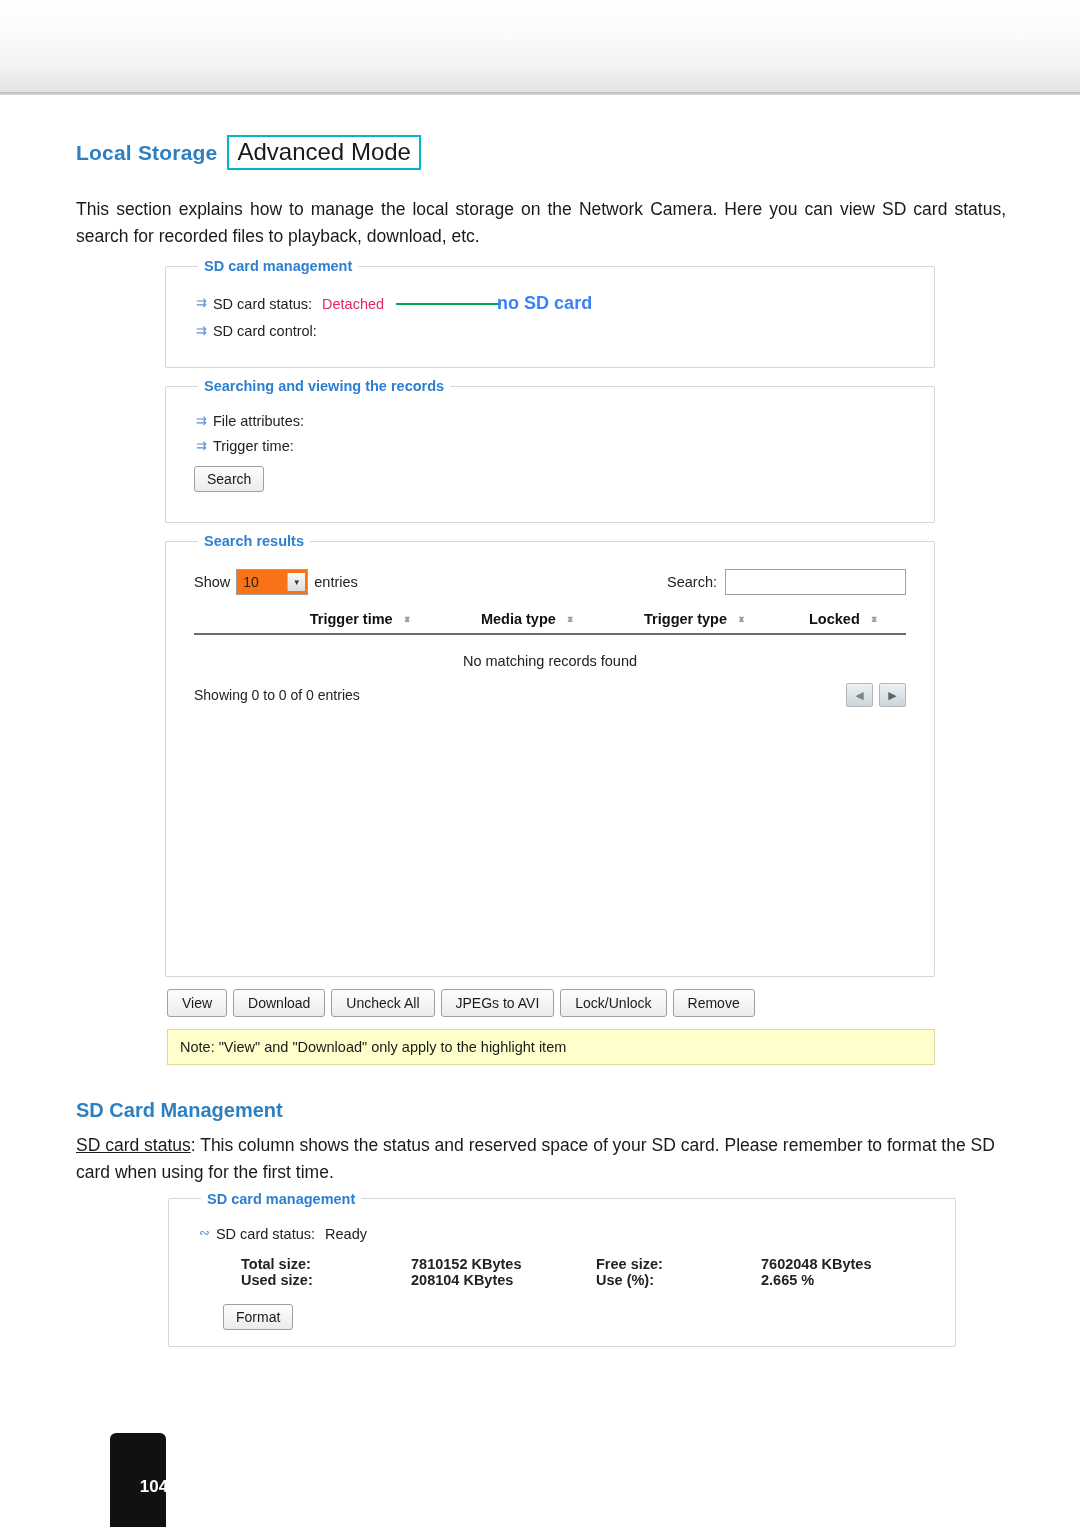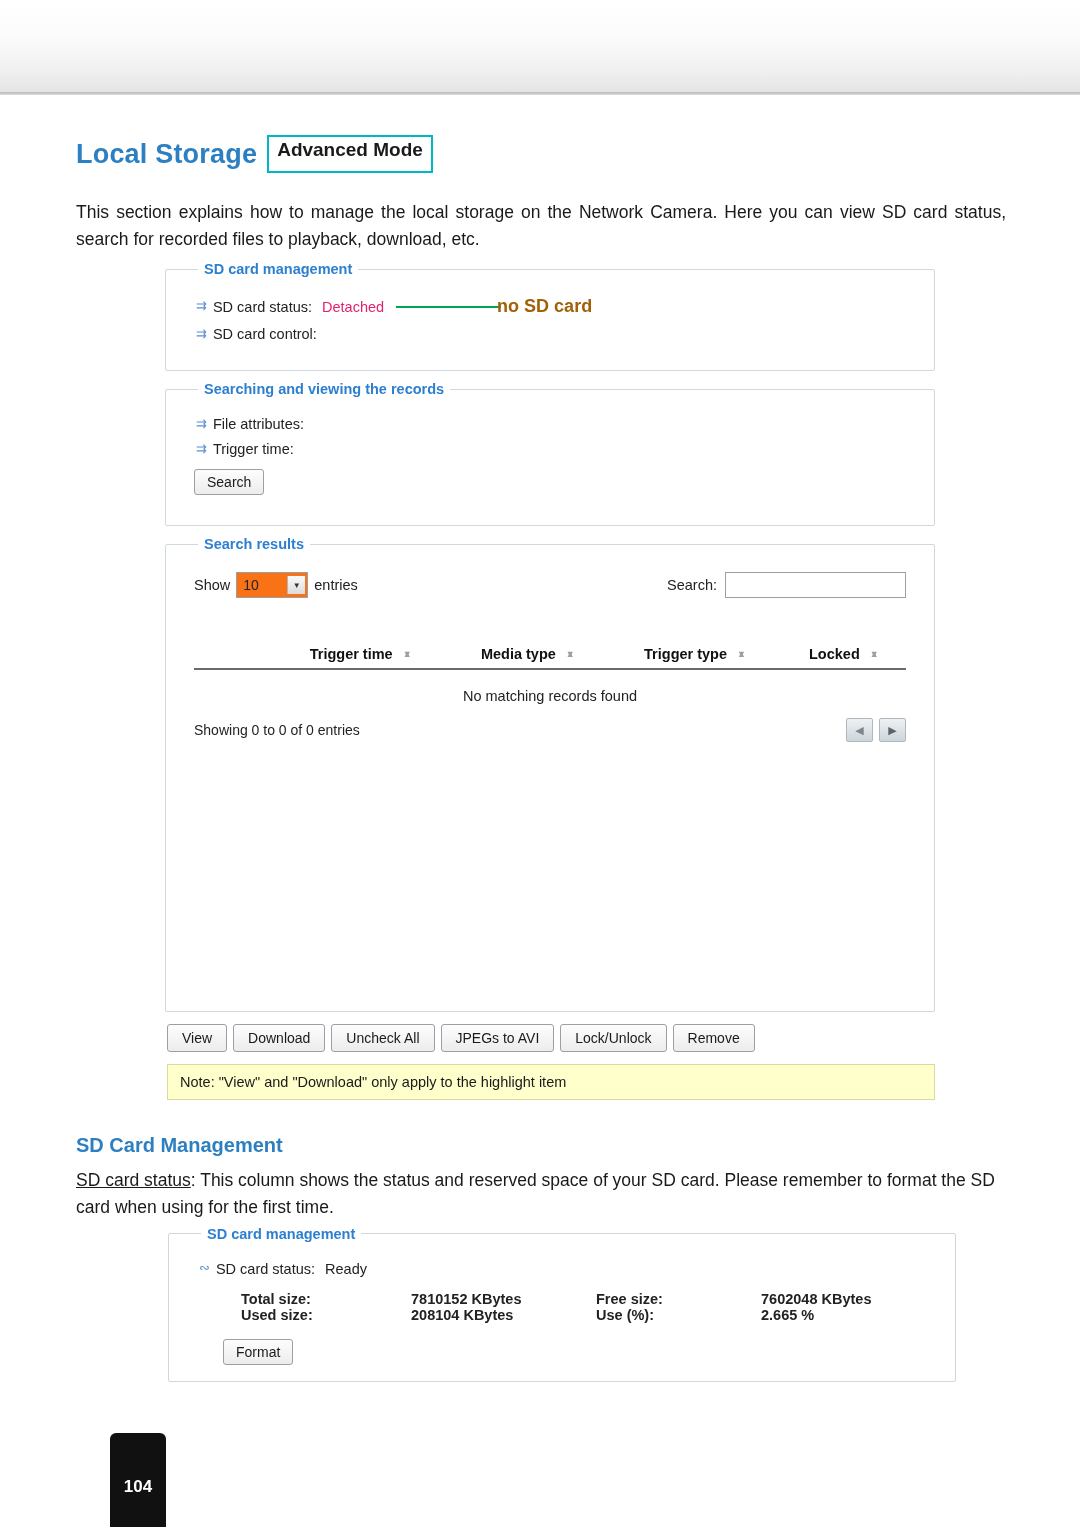--- a/index.html
+++ b/index.html
@@ -20,29 +20,28 @@
     background:linear-gradient(180deg,#b9b9b9 0%,#dcdcdc 100%);
   }
   .page-body { position:absolute; left:0; top:95px; width:1080px; }
 
   
   .title-row {
     display:flex; align-items:center; gap:10px;
     margin:40px 0 0 76px;
   }
   .title {
-    font-size:27px; font-weight:bold; color:#2c7fc1; letter-spacing:0.2px;
+    font-size:21px; font-weight:bold; color:#2c7fc1; letter-spacing:0.2px;
   }
   .adv-mode {
     border:2px solid #00b7c8;
     background:#ffffff;
-    padding:3px 8px 12px 8px;
-    font-size:19px; color:#1a1a1a;
+    padding:3px 8px 4px 8px;
+    font-size:24px; color:#1a1a1a;
     line-height:1;
-    font-weight:bold;
   }
   .intro {
     margin:26px 74px 0 76px;
     font-size:17.5px; color:#1a1a1a; line-height:1.55;
     text-align:justify;
   }
 
   
   .panel-wrap { margin:8px 0 0 165px; width:770px; }
   fieldset.panel {
@@ -61,21 +60,21 @@
     color:#5c8fd6; font-size:13px; margin-right:7px; letter-spacing:-1px;
     transform:translateY(-1px);
   }
   .label { color:#222; }
   .val-detached { color:#e2236b; margin-left:10px; }
   .callout-line {
     display:inline-block; height:2px; width:105px; background:#00a651;
     margin:0 0 0 12px; vertical-align:middle;
   }
   .callout-text {
-    color:#a16207; font-weight:bold; font-size:18px; margin-left:-4px;
+    color:#3b82f6; font-weight:bold; font-size:18px; margin-left:-4px;
   }
 
   .btn {
     border:1px solid #9aa0a6;
     background:linear-gradient(180deg,#fdfdfd 0%,#ececec 100%);
     border-radius:3px;
     font-size:14px; color:#1a1a1a;
     padding:4px 12px;
     cursor:pointer;
   }
@@ -108,21 +107,21 @@
 
   table.results { width:calc(100% - 28px); margin:12px 14px 0 14px; border-collapse:collapse; }
   table.results th {
     font-size:14.5px; color:#111; font-weight:bold;
     border-bottom:2px solid #6b6b6b;
     padding:4px 6px 6px 6px;
     text-align:center;
     white-space:nowrap;
   }
   table.results th.first { width:68px; border-bottom:2px solid #6b6b6b; }
-  .th-inner { display:flex; align-items:center; justify-content:center; gap:10px;margin-top:32px; }
+  .th-inner { display:flex; align-items:center; justify-content:center; gap:10px; }
   .sort-arrows {
     display:inline-flex; flex-direction:column; gap:2px; line-height:0;
     color:#9aa0a6; font-size:9px;
   }
   .no-records {
     text-align:center; font-size:14.5px; color:#222; padding:18px 0 0 0;
   }
   .results-footer {
     display:flex; align-items:center; justify-content:space-between;
     margin:14px 14px 0 14px; font-size:14px; color:#222;gap:20px;
@@ -163,21 +162,21 @@
   }
   .btn-format { margin:16px 0 2px 40px; }
 
   
   .page-tab {
     position:absolute; left:110px; bottom:0; width:56px; height:94px;
     background:#111111; border-radius:6px 6px 0 0;
   }
   .page-num {
     position:absolute; left:110px; bottom:30px; width:56px;
-    text-align:center; color:#ffffff; font-size:17px; font-weight:bold;
+    text-align:center; color:#ffffff; font-size:17px; font-weight:bold;padding-left:16px;
   }
 </style>
 </head>
 <body>
 
 <div class="top-band"></div>
 <div class="top-band-line"></div>
 
 <div class="page-body">
 

